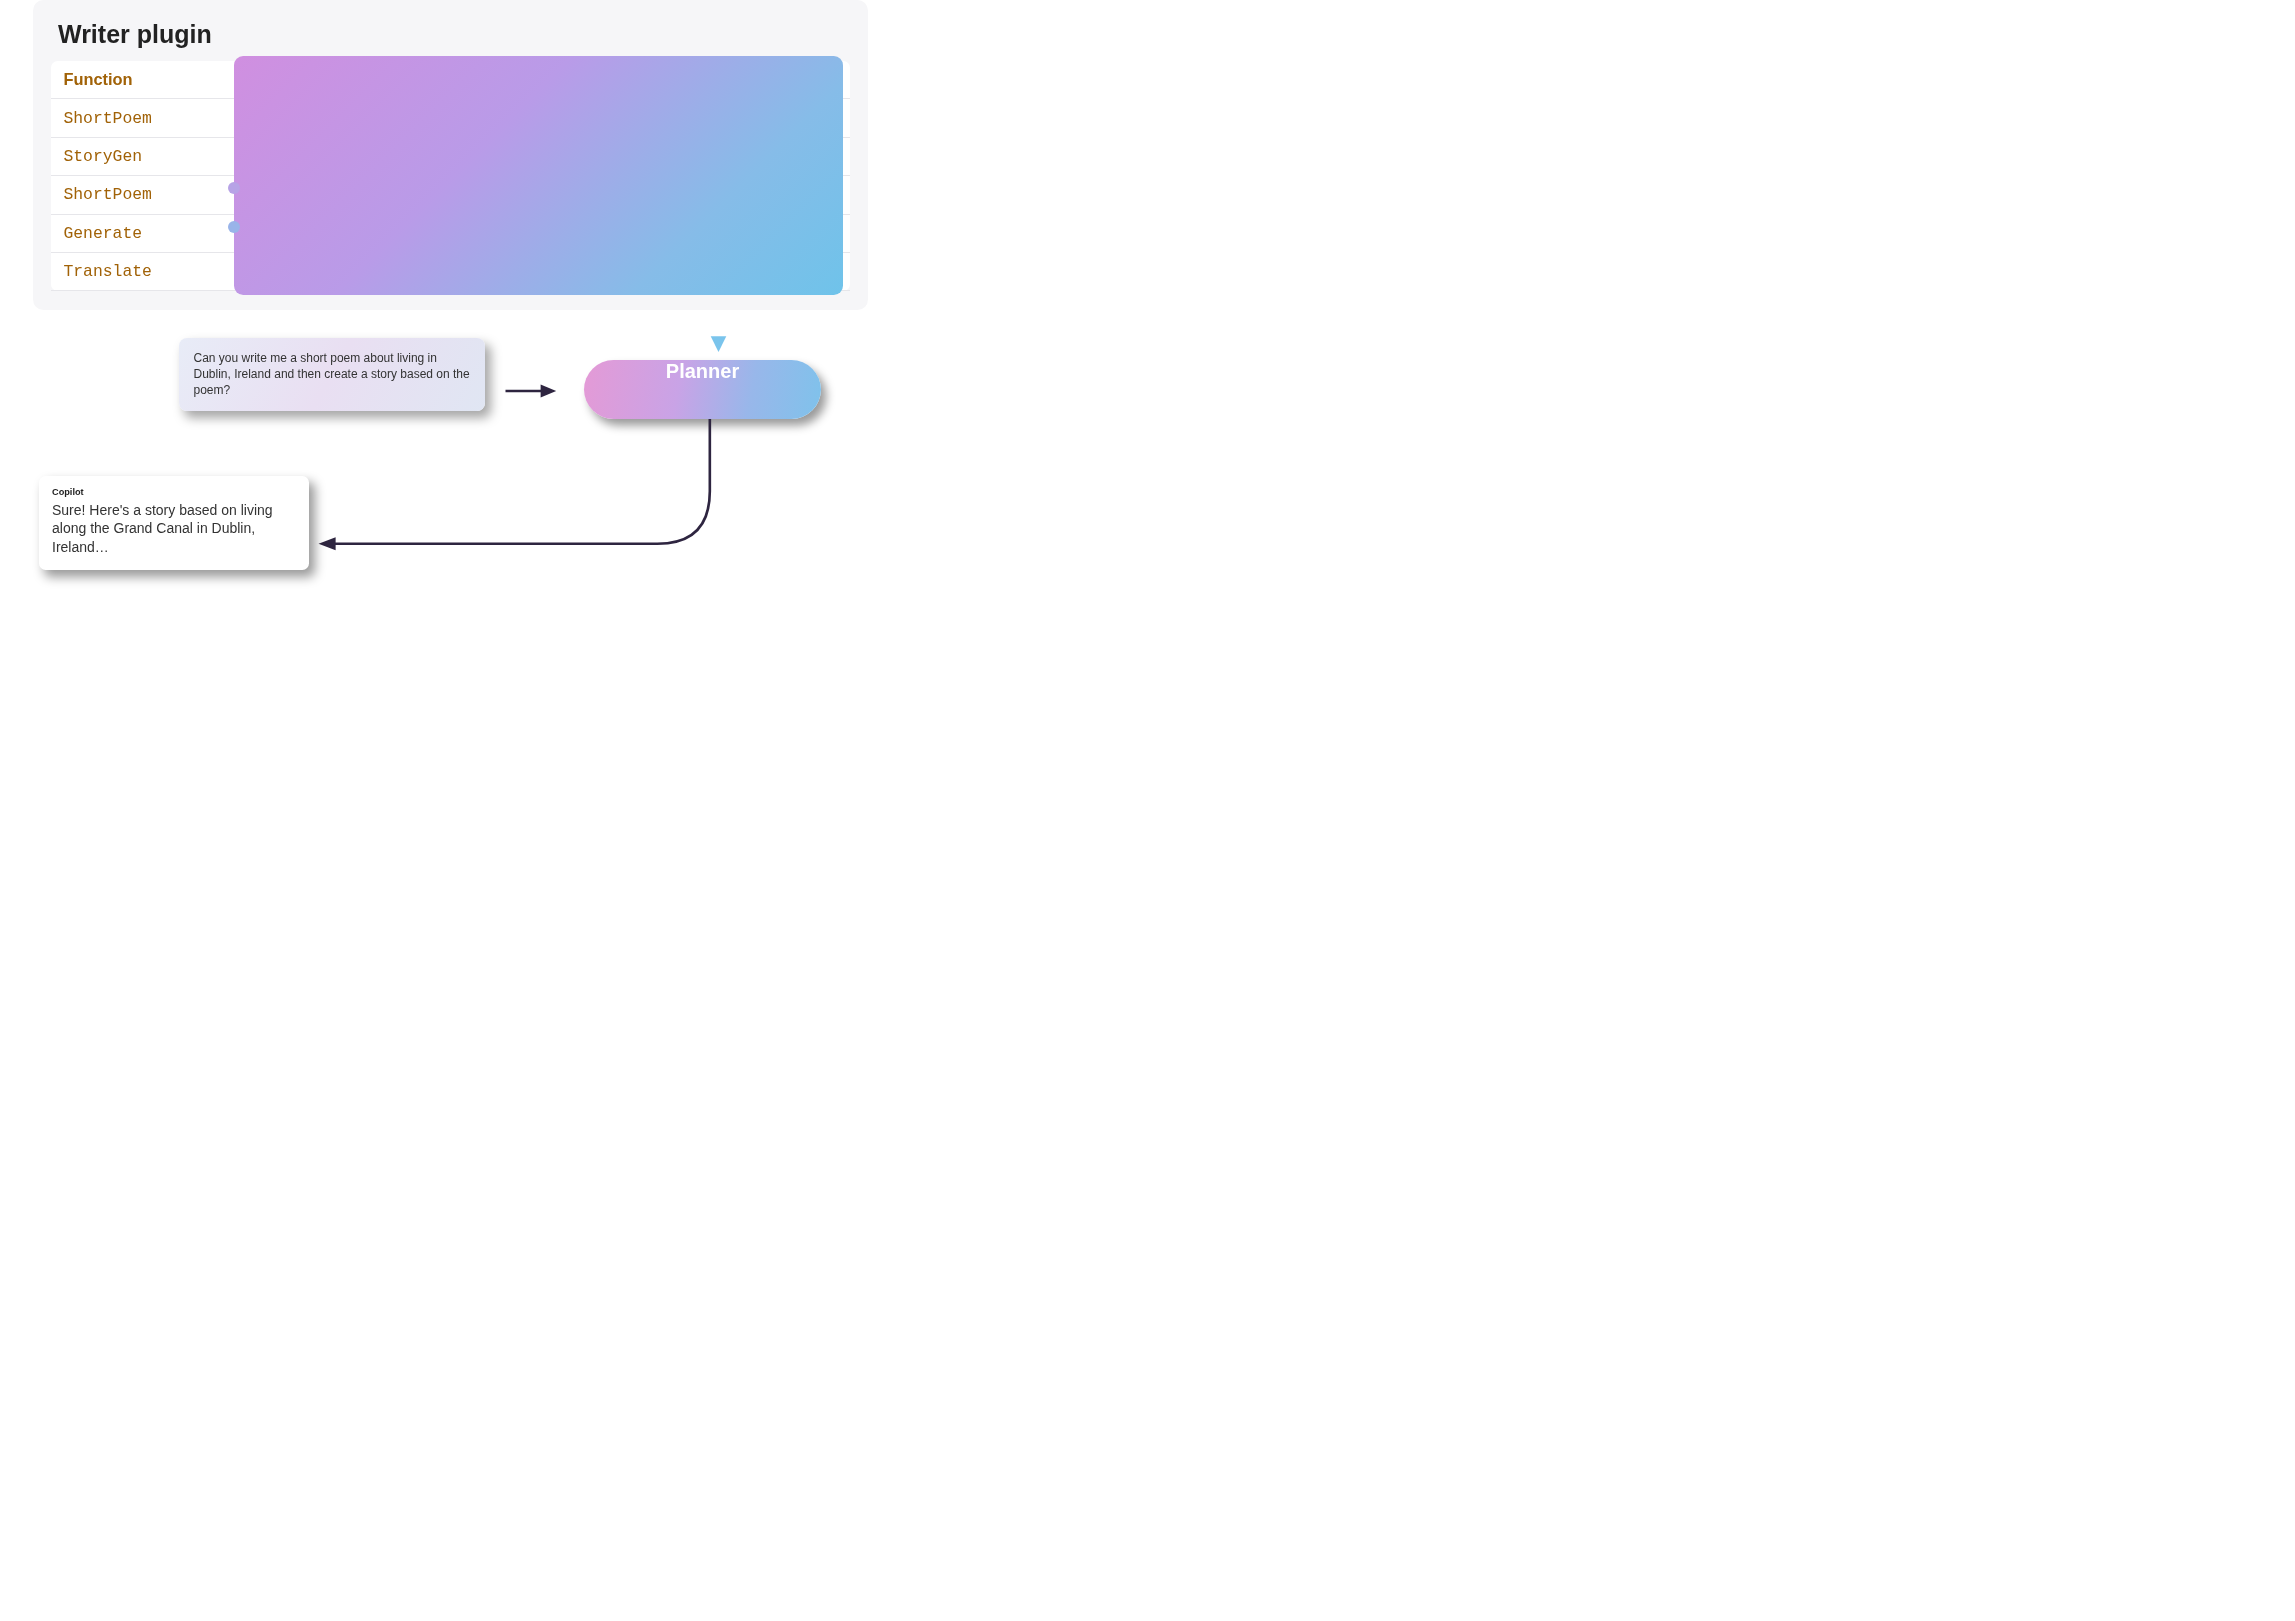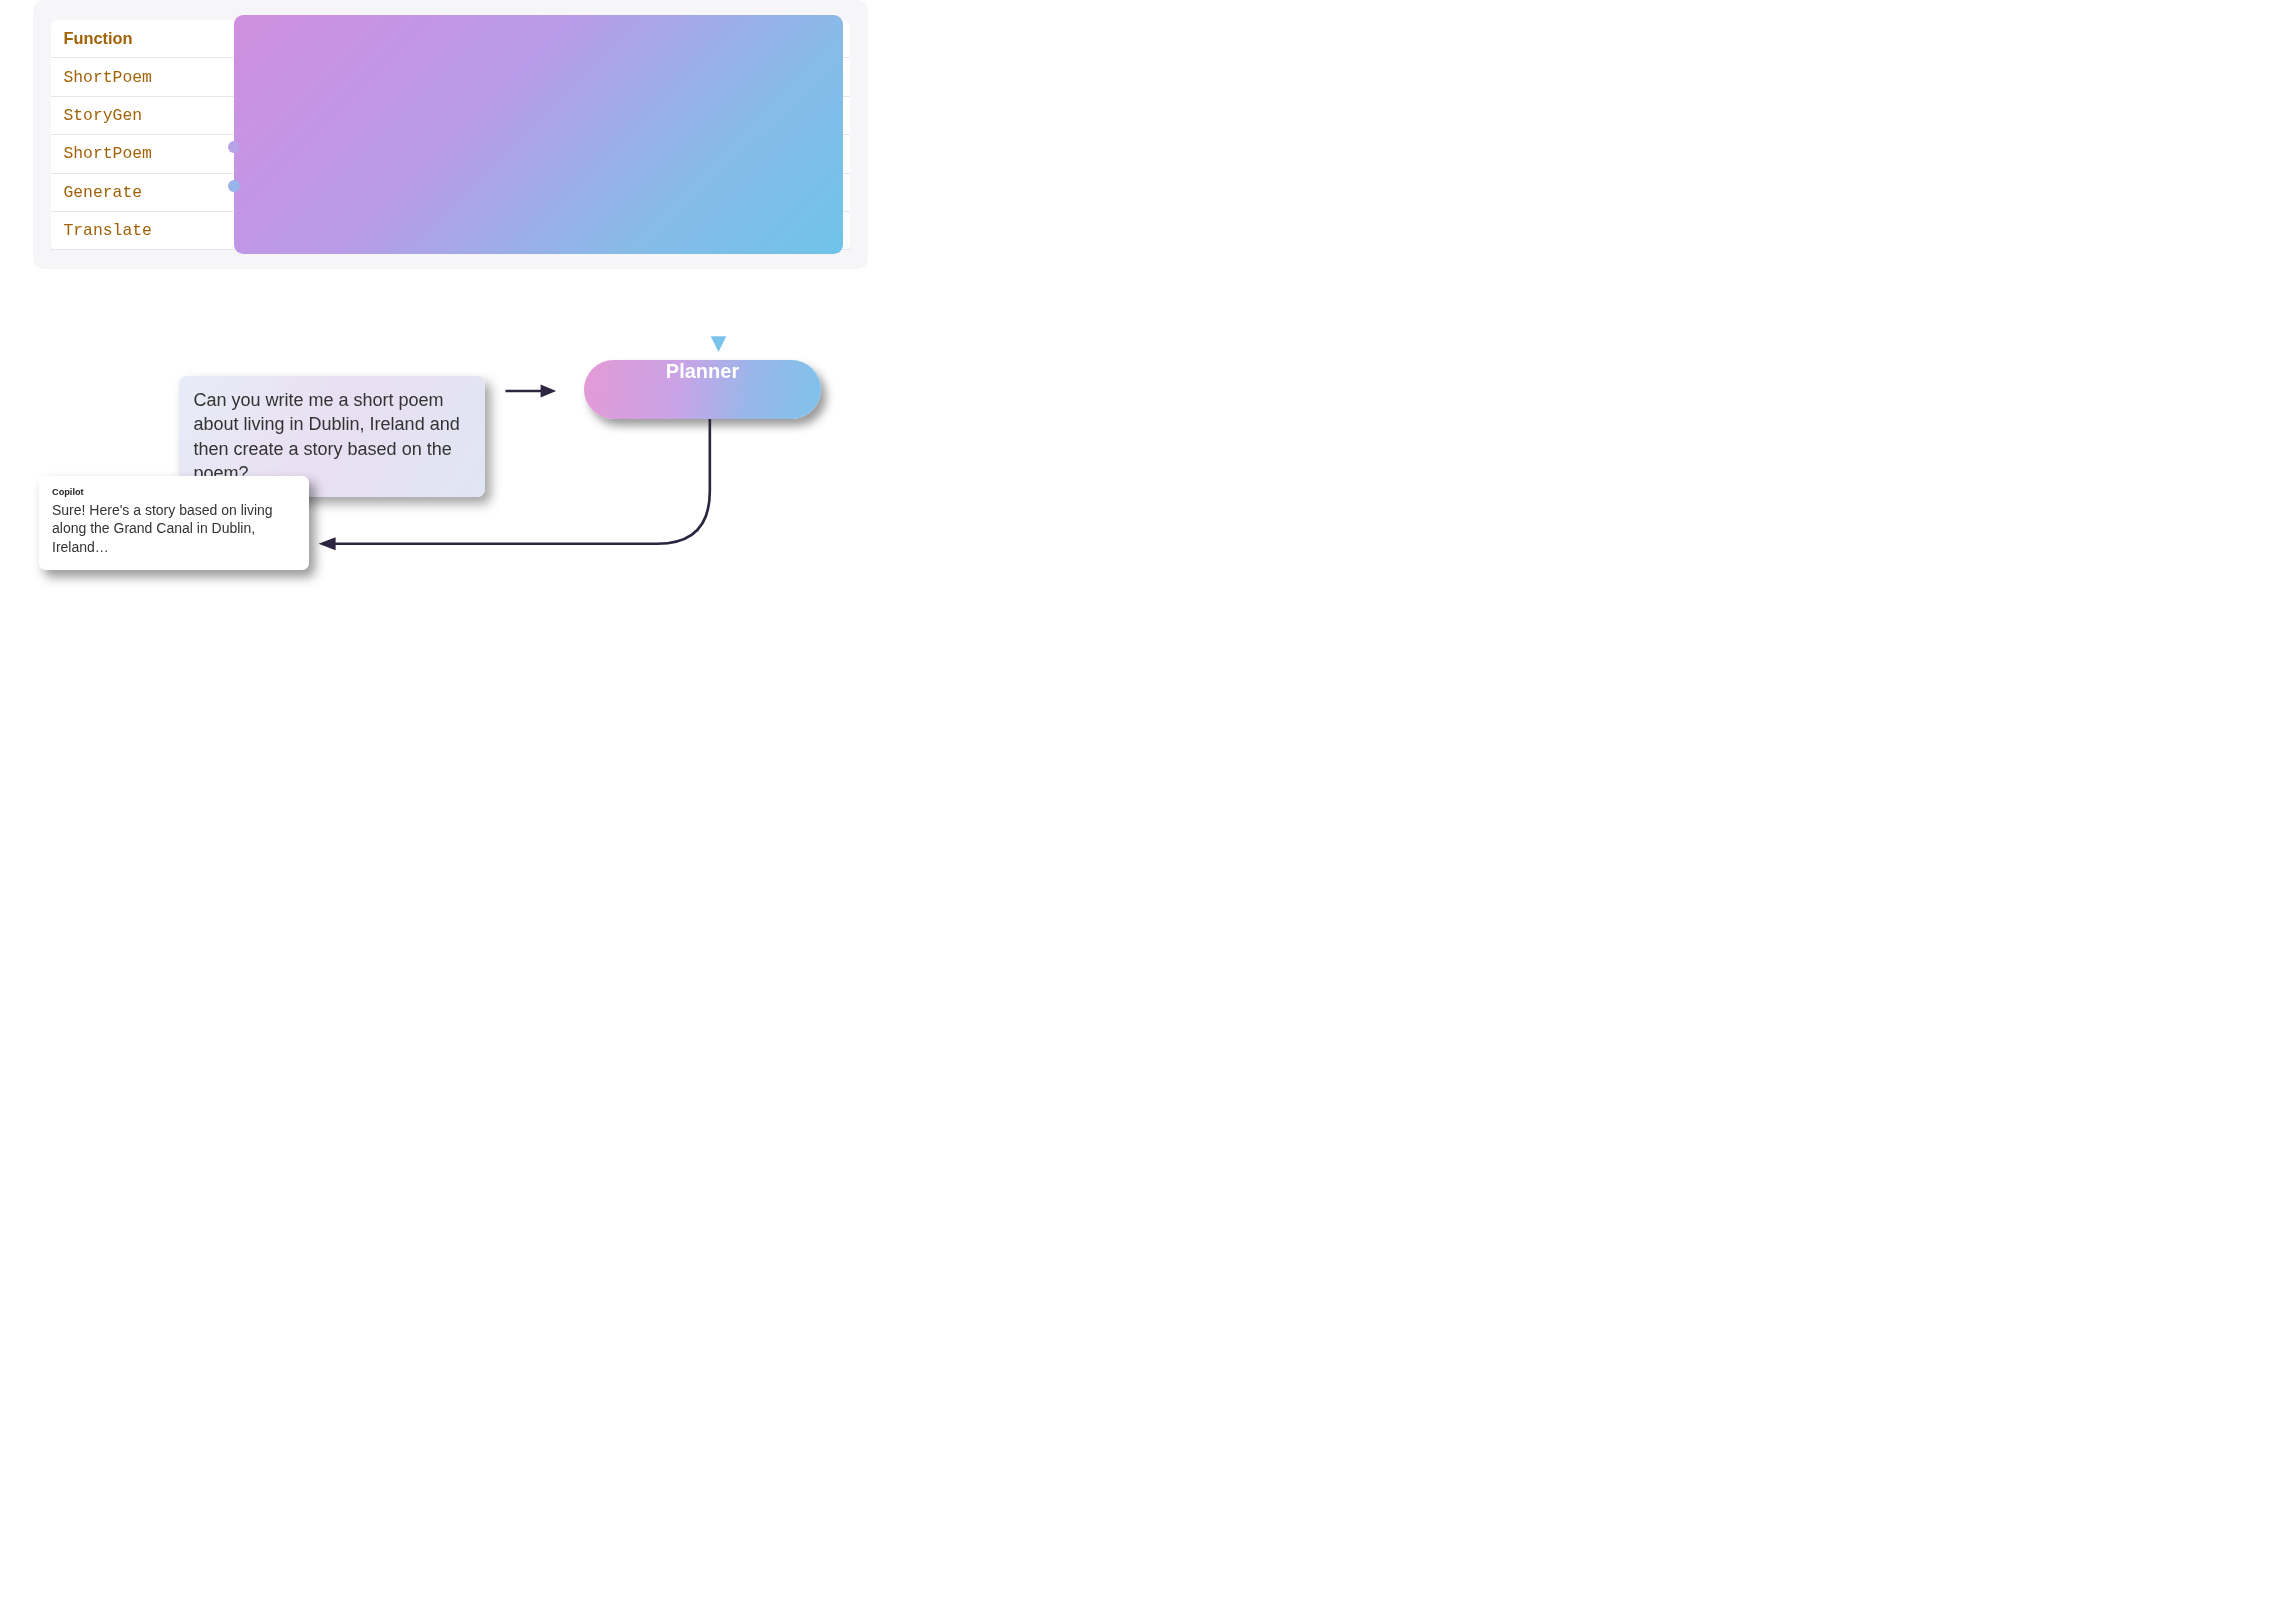--- a/index.html
+++ b/index.html
@@ -88,27 +88,27 @@
       position: absolute;
       left: 699px;
       top: 289px;
       width: 39px;
       height: 66px;
     }
     .arrow-down svg { width: 100%; height: 100%; }
 
     .prompt-box {
       position: absolute;
-      top: 376px;
+      top: 338px;
       left: 179px;
       width: 306px;
       padding: 12px 14.5px;
       background: linear-gradient(120deg, #e8ecf7 0%, #e9dff2 50%, #e0e6f3 100%);
       border-radius: 8px;
-      font-size: 18px;
+      font-size: 12px;
       color: #333;
       line-height: 1.35;
       box-shadow: 5.3px 6.6px 10.5px rgba(0,0,0,0.35);
     }
     .arrow-right {
       position: absolute;
       top: 378px;
       left: 505px;
       width: 53px;
       height: 26px;
@@ -161,20 +161,21 @@
       width: 434px;
       height: 151px;
       pointer-events: none;
     }
     .arrow-curve svg { width: 100%; height: 100%; overflow: visible; }
   </style>
 </head>
 <body>
 
 <div class="plugin-card">
+  <div class="plugin-title">Writer plugin</div>
   <div class="plugin-table">
     <div class="plugin-header">
       <div class="col-func">Function</div>
       <div class="col-desc">Description for model</div>
     </div>
     <div class="plugin-row">
       <div class="col-func">ShortPoem</div>
       <div class="col-desc">Given a goal or topic description generate a list of ideas.</div>
     </div>
     <div class="plugin-row">

